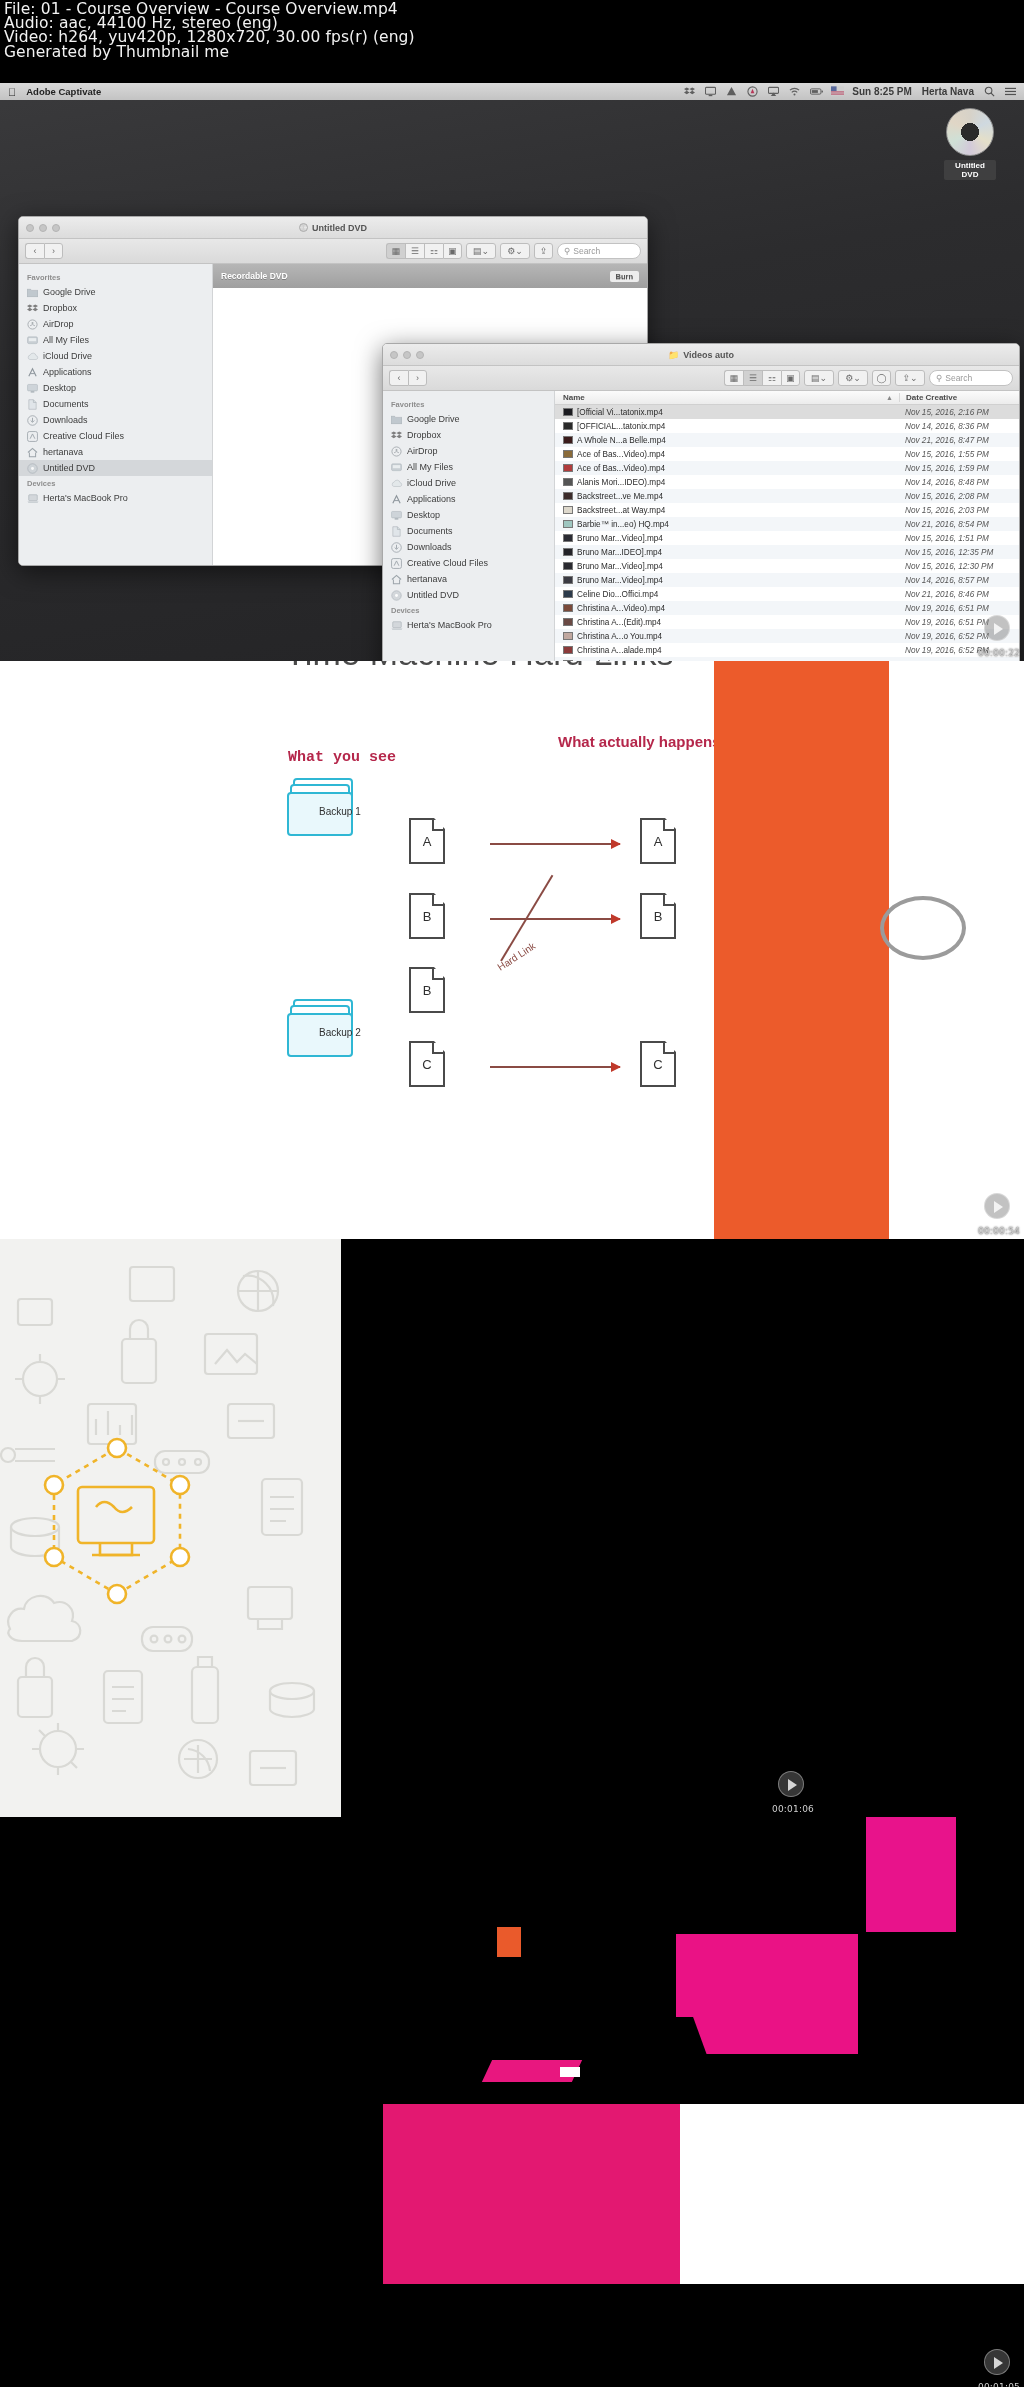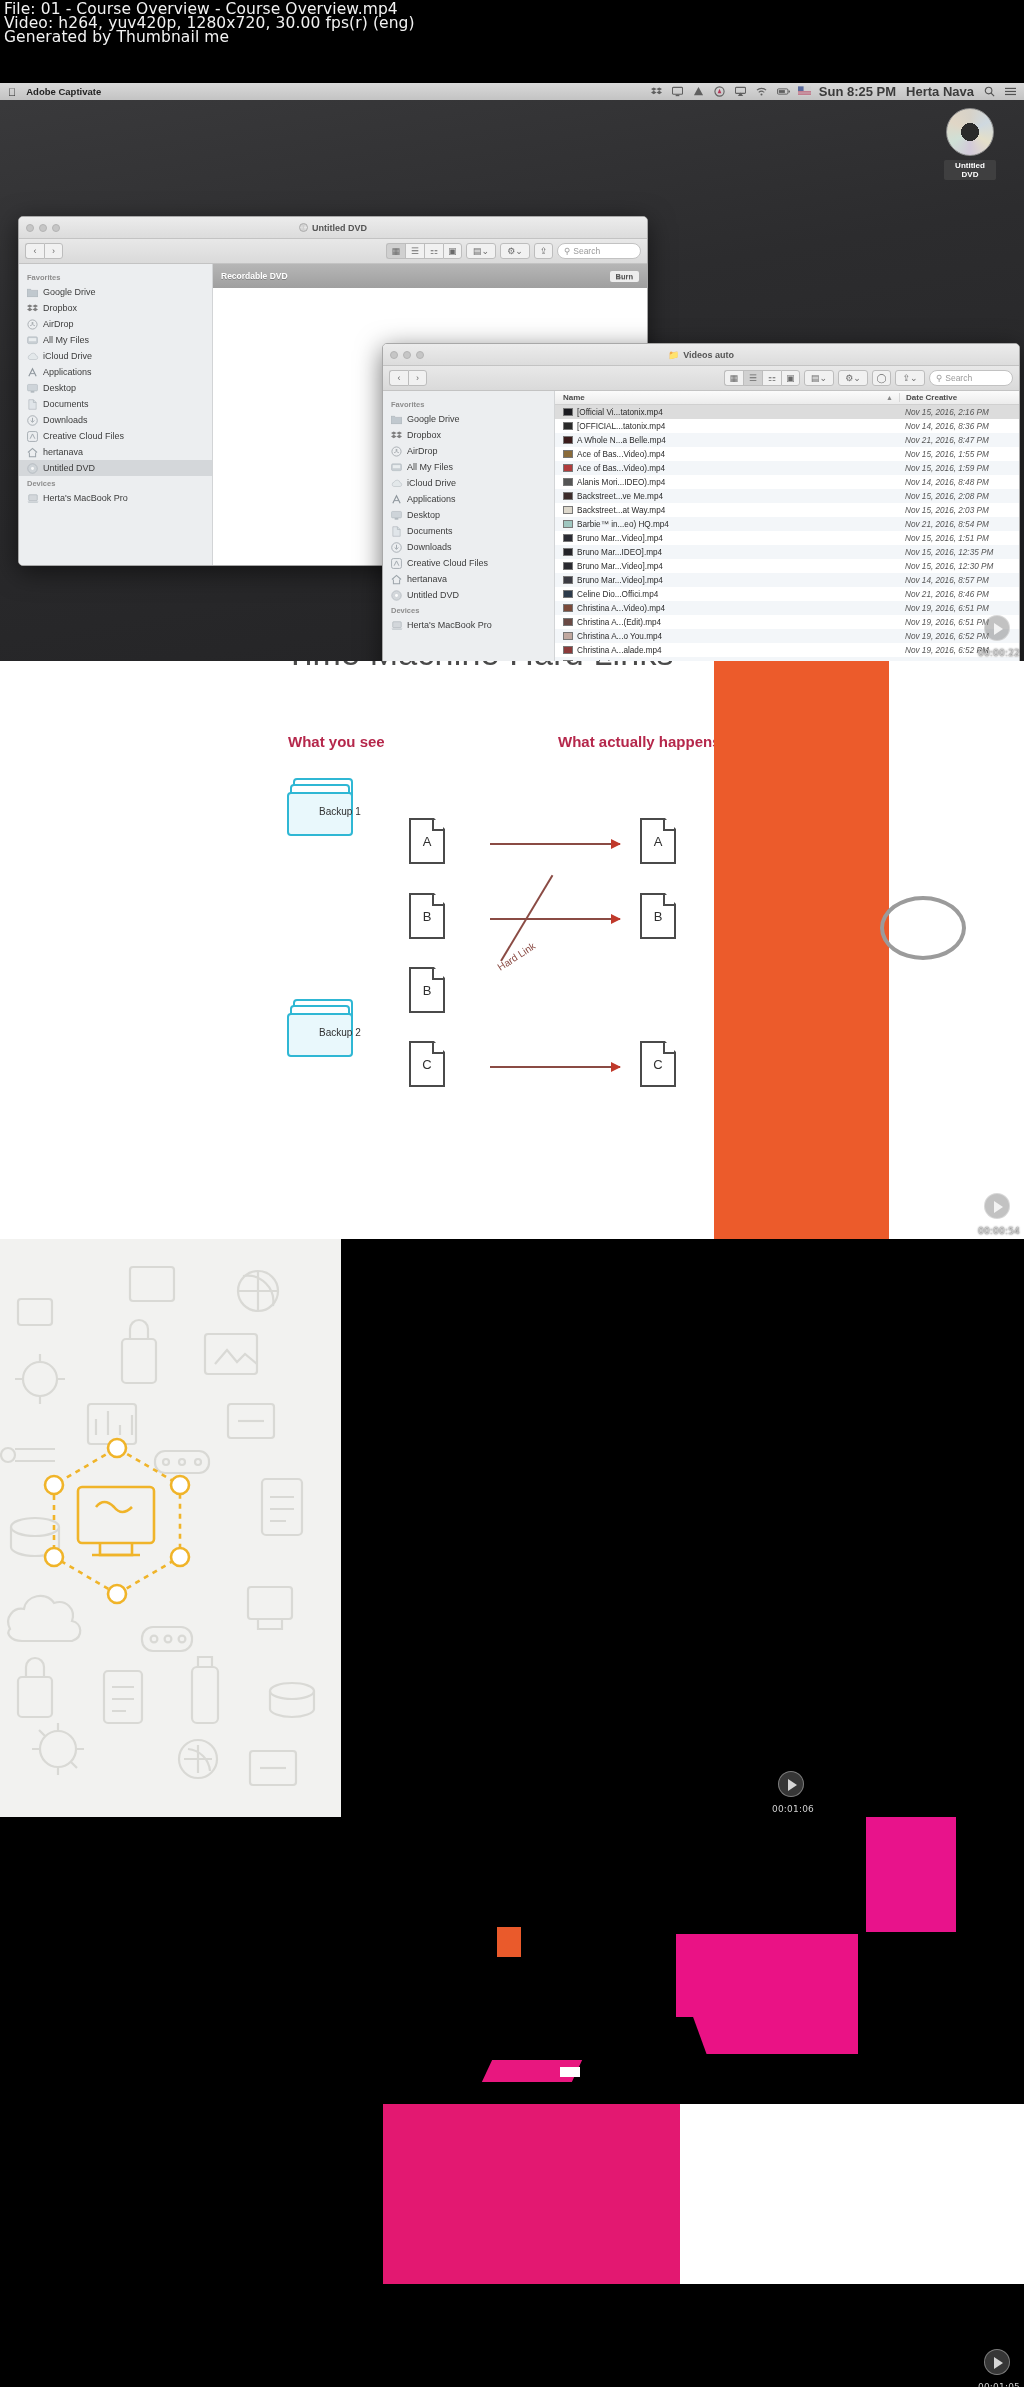--- a/index.html
+++ b/index.html
@@ -51,21 +51,21 @@
     background:linear-gradient(170deg,#3a3a3c 0%, #2c2c2e 40%, #232325 100%);
   }
   .menubar{
     position:absolute; top:0; left:0; right:0; height:17px;
     background:linear-gradient(#d9d9d9,#c3c3c3);
     display:flex; align-items:center; gap:10px;
     padding:0 8px; color:#222; font-size:9.5px; font-weight:bold;
   }
   .menubar .apple{ font-size:11px; }
   .menubar .spacer{ flex:1; }
-  .menubar .mi{ font-size:13px; opacity:.85;text-align:center; }
+  .menubar .mi{ font-size:10px; opacity:.85;text-align:center; }
   .mb-icon{ width:11px; height:11px; display:inline-block; opacity:.8; }
 
   
   .dvd-icon{
     position:absolute; right:28px; top:25px; width:52px; text-align:center;
   }
   .dvd-disc{
     width:48px;height:48px;border-radius:50%;margin:0 auto;
     background:
       radial-gradient(circle at 50% 50%, #2b2b2b 0 9px, rgba(0,0,0,0) 9px),
@@ -207,20 +207,21 @@
 
   
   #f4{width:1024px;height:578px;background:#000;}
   .mblock{position:absolute;}
 </style>
 </head>
 <body>
 
 <div class="info">
   <div>File: 01 - Course Overview - Course Overview.mp4</div>
+  <div>Audio: aac, 44100 Hz, stereo (eng)</div>
   <div>Video: h264, yuv420p, 1280x720, 30.00 fps(r) (eng)</div>
   <div>Generated by Thumbnail me</div>
 </div>
 
 <div class="sheet">
 
   <div class="frame" id="f1">
     <div class="desk-bg"></div>
 
     <div class="menubar">
@@ -719,21 +720,21 @@
     </div>
 
     <div class="playbtn"></div>
     <div class="ts">00:00:22</div>
   </div>
 
   <div class="frame" id="f2">
     <div class="slide">
       <h1 style="position:absolute;left:285px;top:-27px;">Time Machine Hard Links</h1>
 
-      <div class="legend" style="left:288px;top:72px;">What you see</div>
+      <div class="legend" style="left:288px;top:88px;font-family:Liberation Mono, monospace;">What you see</div>
       <div class="legend" style="left:558px;top:72px;">What actually happens</div>
 
       <div class="fldr" style="left:287px;top:117px;">
         <div class="f-back"></div>
         <div class="f-mid"></div>
         <div class="f-front"></div>
         <span>Backup 1</span>
       </div>
       <div class="fldr" style="left:287px;top:338px;">
         <div class="f-back"></div>

